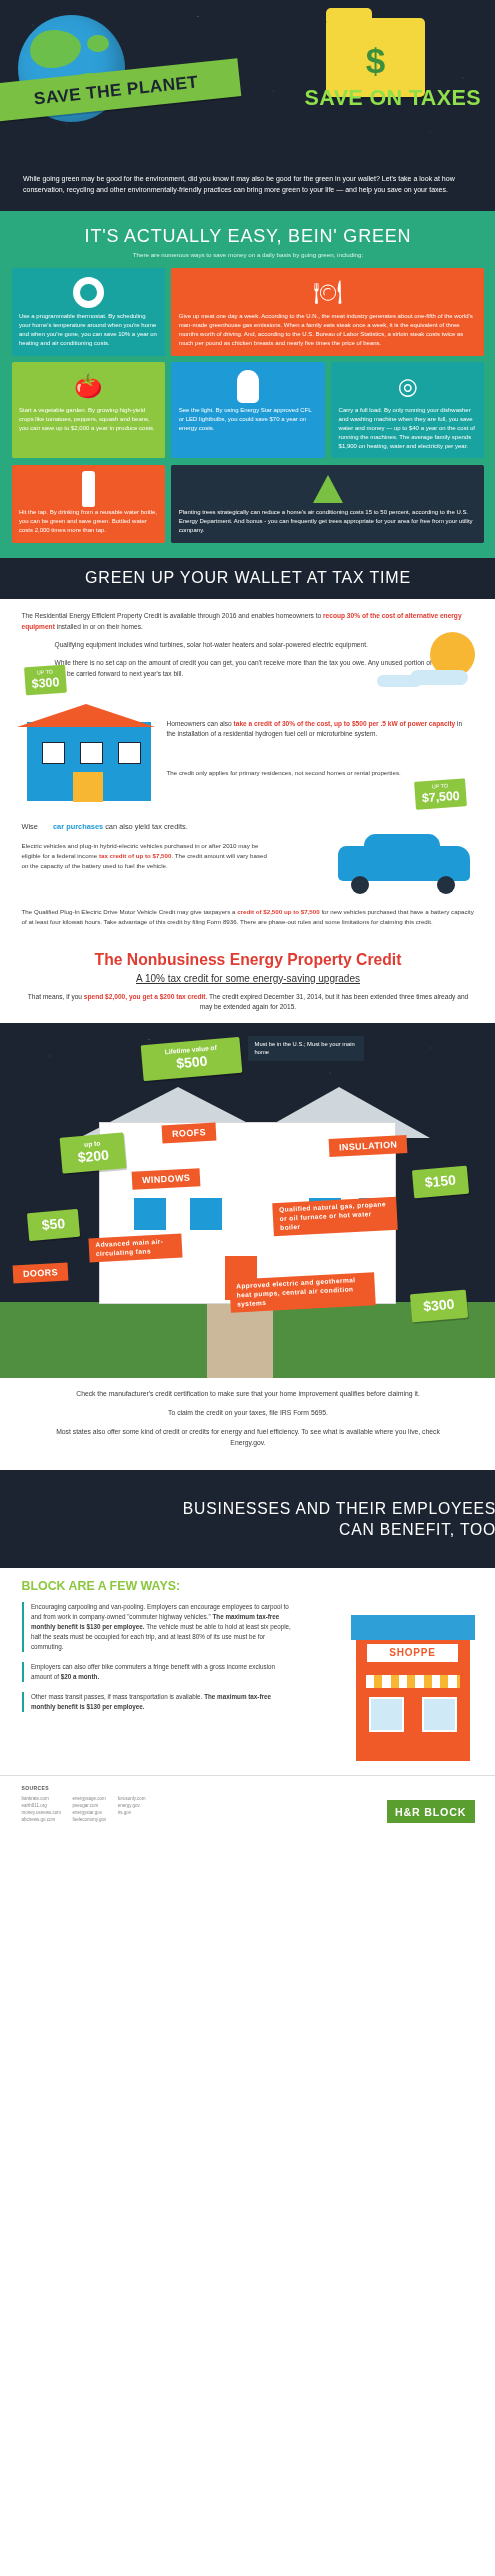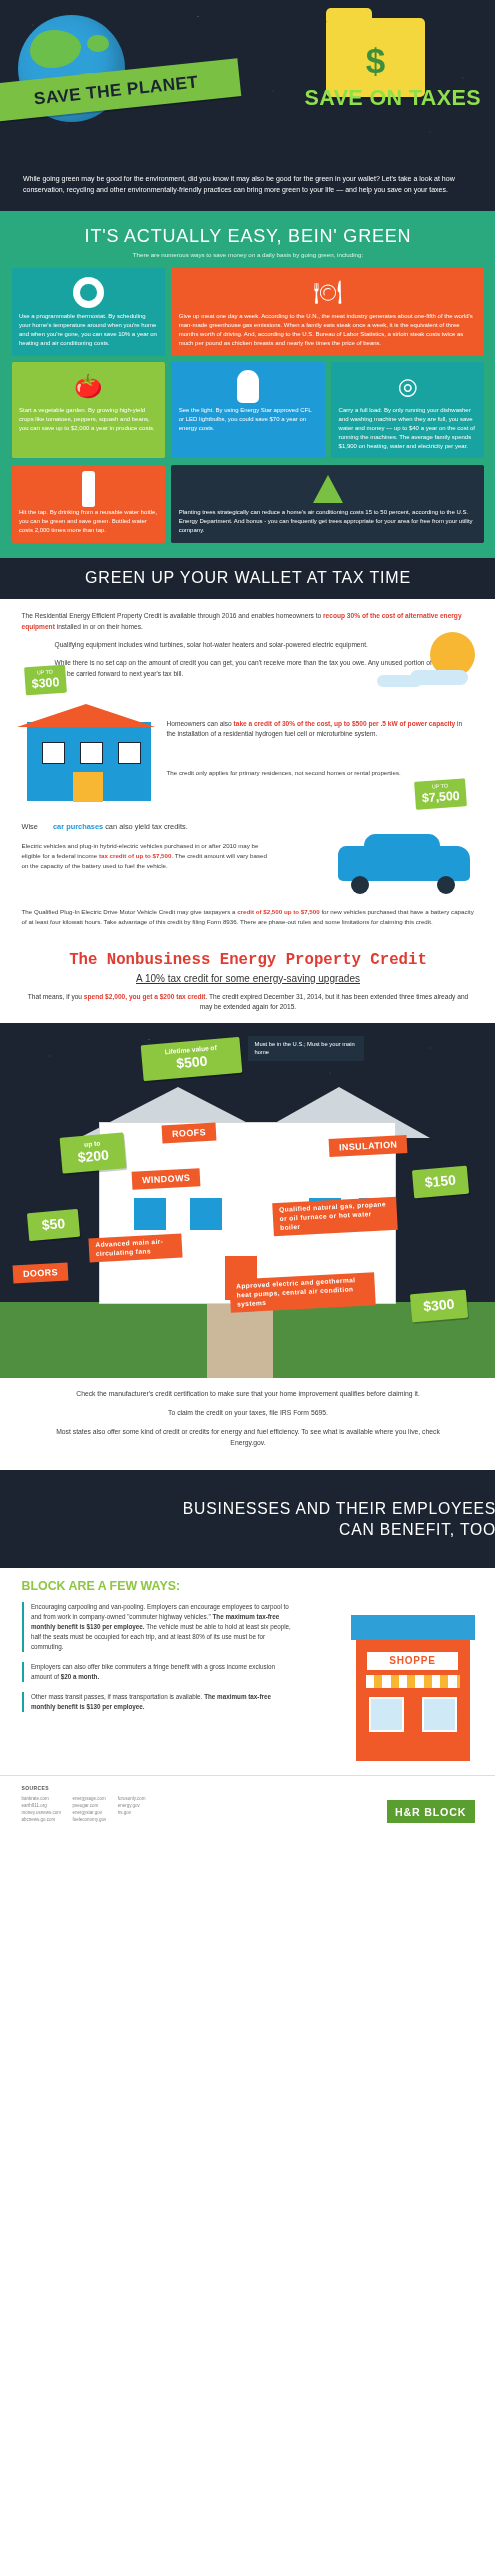--- a/index.html
+++ b/index.html
@@ -126,21 +126,21 @@
     position:absolute; right:21.5px; top:33px; width:45px;height:45px;border-radius:50%;
     background:#f7b733;
   }
   .clouds{ position:absolute; right:20px; top:71px; width:99px; height:21.5px; }
   .cloud{ position:absolute; background:#cfe9f7; border-radius:10px; }
 
   .house-illo{ position:relative; height:89px; margin:5px 0 0; }
   .car-illo{ position:relative; height:61px; }
 
   
-  .nb-title{ text-align:center; color:#e03c31; font-size:15.7px; font-weight:bold; margin-top:5px;font-family:Liberation Mono, monospace; }
+  .nb-title{ text-align:center; color:#e03c31; font-size:15.7px; font-weight:bold; margin-top:5px; }
   .nb-sub{ text-align:center; color:#333; font-size:10px; margin:3.3px 0 8.3px;text-decoration:underline; }
 
   .house-scene{
     position:relative; height:355px; background:#1b2430; overflow:hidden;
   }
   .house-scene .sky{
     position:absolute; inset:0;
     background-image: radial-gradient(0.8px 0.8px at 50px 33px, rgba(255,255,255,.45), transparent),
                       radial-gradient(0.8px 0.8px at 149px 16.5px, rgba(255,255,255,.4), transparent),
                       radial-gradient(0.8px 0.8px at 330px 50px, rgba(255,255,255,.4), transparent),
@@ -187,21 +187,21 @@
   .few{ padding:11.6px 21.5px 8.3px; position:relative; min-height:207px; }
   .few h3{ color:#8dc63f; font-size:12.4px; margin-bottom:8.3px; }
   .few .item{ border-left:2.5px solid #19a3a0; padding:0 0 0 7.4px; margin-bottom:10px; width:273px; }
   .few .item p{ font-size:6.3px; line-height:1.6; color:#3b3b3b; }
 
   .shop{
     position:absolute; right:21.5px; top:36px; width:124px; height:157px;
   }
   .shop-body{ position:absolute; left:5px; top:33px; width:114px; height:124px; background:#f05a28; }
   .shop-roof{ position:absolute; left:0; top:11.6px; width:124px; height:25px; background:#2f9fd8; }
-  .shop-sign{ position:absolute; left:16.5px; top:48px; width:91px; height:18px; background:#fff; color:#f05a28;
+  .shop-sign{ position:absolute; left:16.5px; top:40px; width:91px; height:18px; background:#fff; color:#f05a28;
     font-weight:bold; font-size:10px; text-align:center; line-height:18px; letter-spacing:0.8px; }
   .shop-win{ position:absolute; background:#cfe9f7; border:2.5px solid #fff; }
   .awning{ position:absolute; left:15px; top:71px; width:94px; height:13.2px;
     background: repeating-linear-gradient(90deg,#fff 0 8.3px,#f7b733 8.3px 16.5px); }
 
   
   .footer{ border-top:0.8px solid #ddd; padding:8.3px 21.5px 11.6px; display:flex; justify-content:space-between; align-items:flex-end; }
   .sources{ font-size:4.5px; color:#888; line-height:1.6; }
   .sources b{ display:block; font-size:5px; color:#555; margin-bottom:2.5px; letter-spacing:0.4px; }
   .src-cols{ display:flex; gap:11.6px; }

